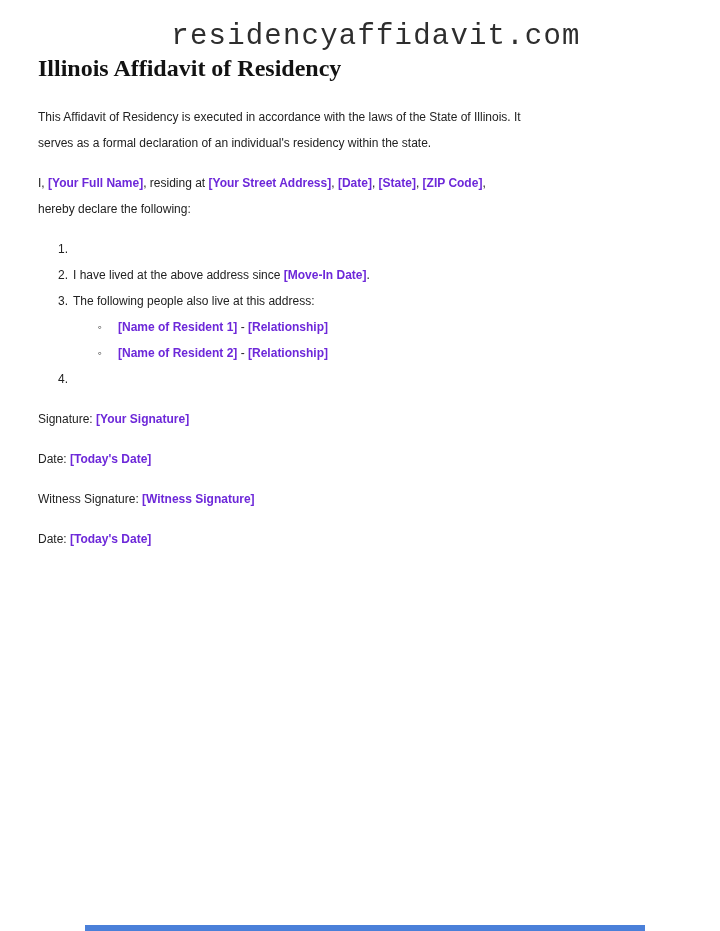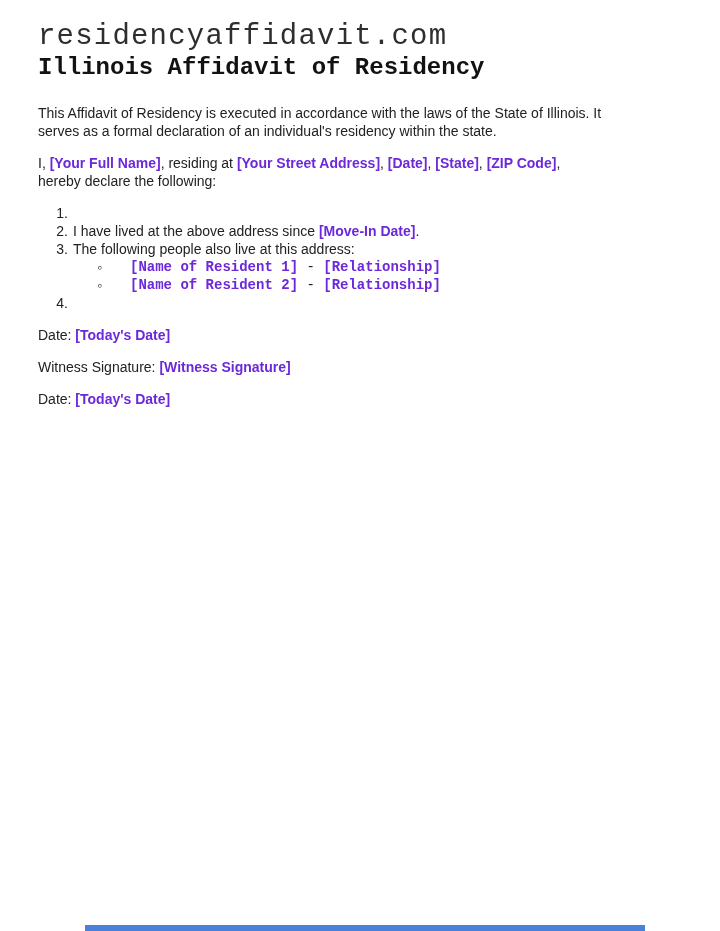--- a/index.html
+++ b/index.html
@@ -11,46 +11,46 @@
     position: relative;
     overflow: hidden;
   }
   .page { padding: 22px 6px 0 38px; }
   .site-url {
     font-family: "Liberation Mono", monospace;
     font-size: 29px;
     line-height: 30px;
     letter-spacing: 1.2px;
     color: #2e2e2e;
-    text-align: left;
+    text-align: center;
     white-space: nowrap;
   }
   h1.doc-title {
-    font-family: Liberation Mono, monospace;
+    font-family: Liberation Serif, serif;
     font-size: 24px;
     line-height: 28px;
     font-weight: bold;
     color: #121212;
     margin: 2px 0 0 0;
   }
   .content {
     width: 662px;
-    font-size: 14px;
-    line-height: 18px;
+    font-size: 12px;
+    line-height: 26px;
   }
   .content p { margin: 14px 0 0 0; }
   p.first { margin-top: 22px; }
   .pre { white-space: pre-line; }
   b, .content b { font-weight: bold; color: #6d28d9; }
   .list { margin-top: 14px; }
   .li { display: flex; }
   .li .m { flex: none; width: 30px; text-align: right; }
   .li .t { margin-left: 5px; }
   .li.sub .m { width: 64px; }
-  .li.sub .t { margin-left: 28px; font-family: Liberation Mono, monospace; }
+  .li.sub .t { margin-left: 16px; }
   .bottom-bar {
     position: absolute;
     left: 85px;
     bottom: 0;
     width: 560px;
     height: 6px;
   }
 </style>
 </head>
 <body>
@@ -95,20 +95,21 @@
         <span class="t"><b>[Name of Resident 2]</b><span> - </span><b>[Relationship]</b></span>
       </div>
 
       <div class="li">
         <span class="m">4.</span>
       </div>
 
     </div>
 
 
+    <p><span>Signature: </span><b>[Your Signature]</b></p>
 
     <p><span>Date: </span><b>[Today's Date]</b></p>
 
     <p><span>Witness Signature: </span><b>[Witness Signature]</b></p>
 
     <p><span>Date: </span><b>[Today's Date]</b></p>
 
   </div>
 </div>
 

